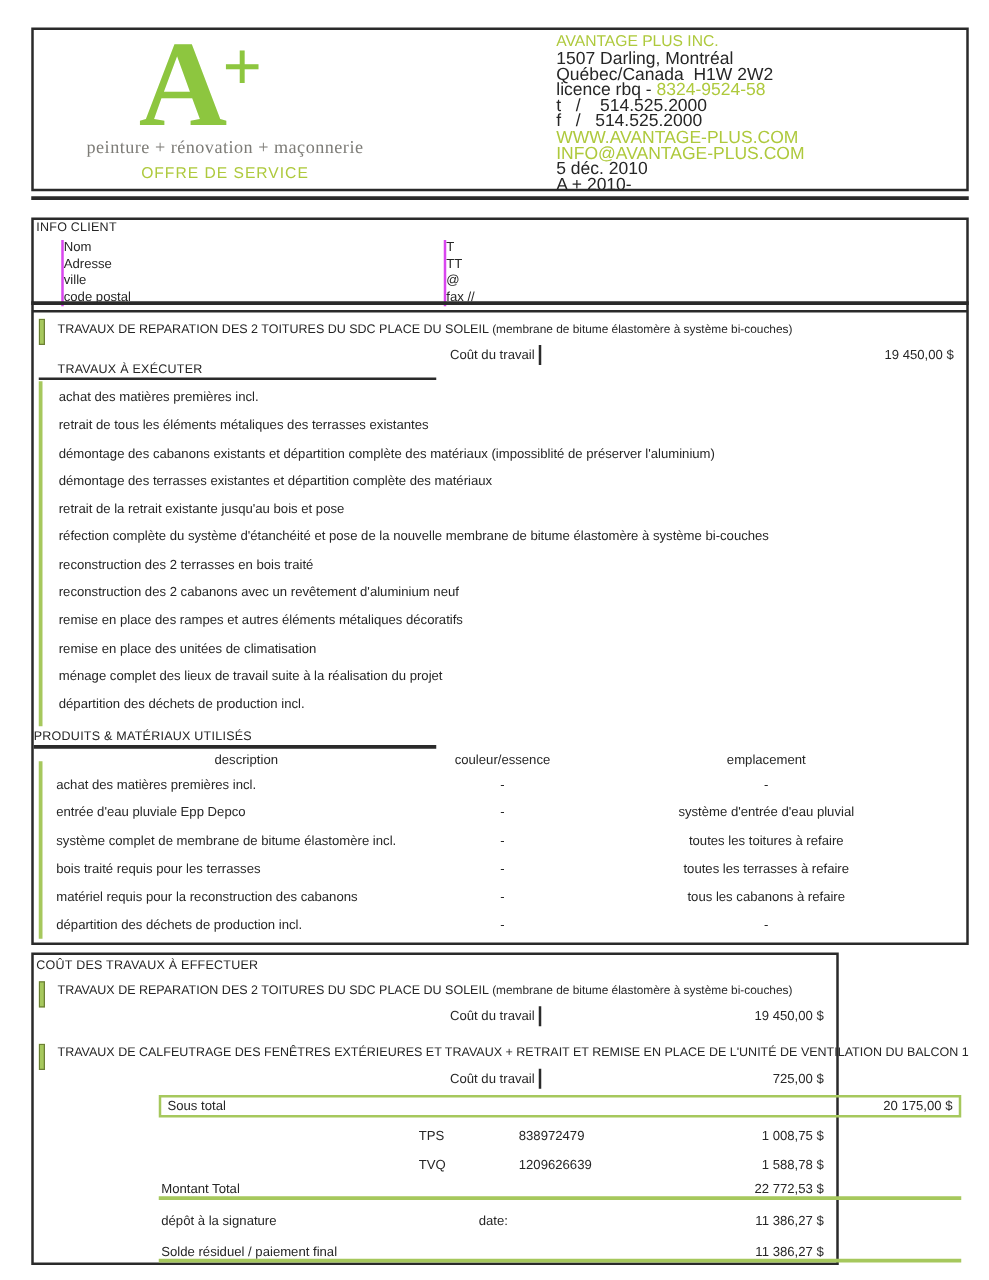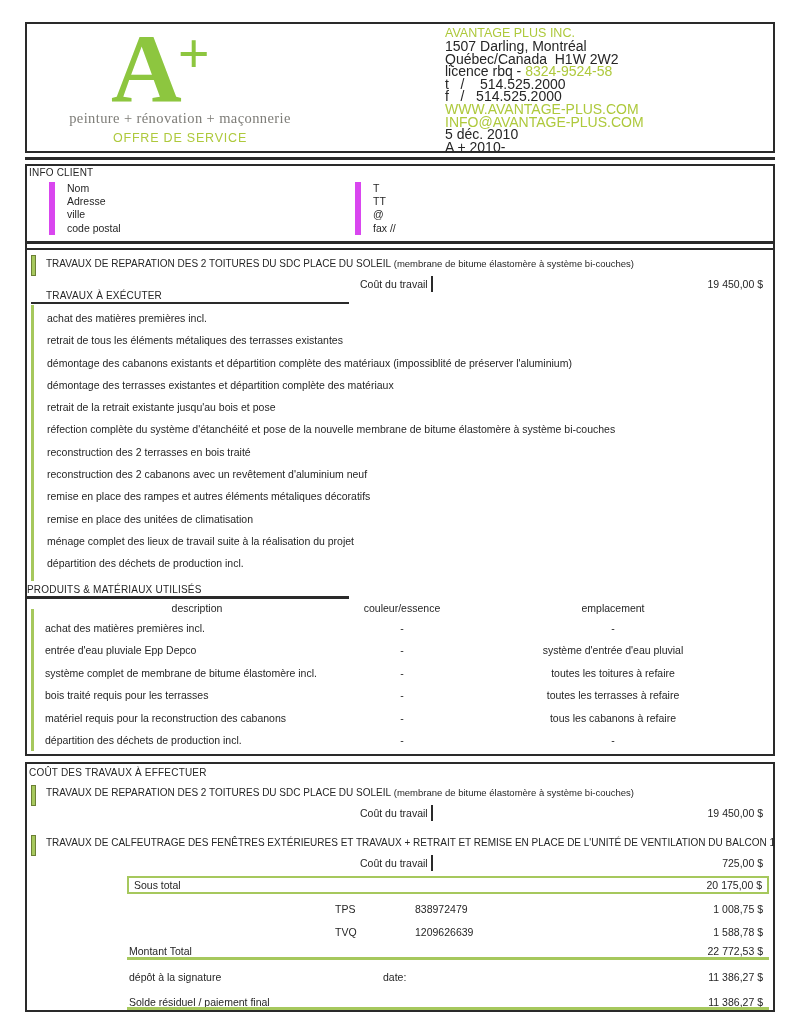--- a/index.html
+++ b/index.html
@@ -24,21 +24,21 @@
   .logo .a{font-size:98px;line-height:.78;}
   .logo .plus{font-size:56px;line-height:.8;margin-left:-4px;margin-top:2px;}
   .tagline{position:absolute;font-family:"Liberation Serif",serif;font-size:14.5px;
            color:var(--gray);text-align:center;letter-spacing:.4px;white-space:nowrap;}
   .offre{position:absolute;font-size:12.5px;color:var(--green-text);text-align:center;
          letter-spacing:.8px;white-space:nowrap;}
   .co-line{font-size:14px;line-height:12.6px;white-space:pre;}
   .co-name{font-size:12.5px;line-height:14px;color:var(--green-text);}
   .co-green{color:var(--green-text);}
   
-  .field-group{position:absolute;border-left:6px solid #d946ef;padding-left:12px;}
+  .field-group{position:absolute;border-left:2px solid #d946ef;padding-left:0;}
   .field-group div{font-size:10.5px;line-height:13.2px;}
   
   .green-list{position:absolute;border-left:3px solid var(--line-green);}
   .task-item{font-size:10.5px;line-height:11px;margin:0 0 11.3px 0;white-space:nowrap;}
   .m-head{position:absolute;font-size:10.5px;width:220px;text-align:center;}
   .m-row{position:relative;height:22.4px;}
   .m-row span{position:absolute;top:5px;font-size:10.5px;white-space:nowrap;}
   .m-desc{left:11px;}
   .m-dash{left:268px;width:200px;text-align:center;}
   .m-empl{left:479px;width:200px;text-align:center;}
@@ -69,21 +69,21 @@
       <div class="co-line">t   /    514.525.2000</div>
       <div class="co-line">f   /   514.525.2000</div>
       <div class="co-line co-green">WWW.AVANTAGE-PLUS.COM</div>
       <div class="co-line co-green">INFO@AVANTAGE-PLUS.COM</div>
       <div class="co-line">5 déc. 2010</div>
       <div class="co-line">A + 2010-</div>
     </div>
   </div>
   <div class="hr" style="left:25px;top:157px;width:750px;height:3px;"></div>
 
-  <div class="box" style="left:25px;top:164px;width:750px;height:90px;">
+  <div class="box" style="left:25px;top:174px;width:750px;height:90px;">
     <div class="abs sec-title" style="left:2px;top:1px;">INFO CLIENT</div>
     <div class="field-group" style="left:22px;top:16px;">
       <div>Nom</div>
       <div>Adresse</div>
       <div>ville</div>
       <div>code postal</div>
     </div>
     <div class="field-group" style="left:328px;top:16px;">
       <div>T</div>
       <div>TT</div>
@@ -153,21 +153,21 @@
         <span class="m-empl">tous les cabanons à refaire</span>
       </div>
       <div class="m-row">
         <span class="m-desc">départition des déchets de production incl.</span>
         <span class="m-dash">-</span>
         <span class="m-empl">-</span>
       </div>
     </div>
   </div>
 
-  <div class="box" style="left:25px;top:762px;width:750px;height:250px;">
+  <div class="box" style="left:25px;top:762px;width:646px;height:250px;">
     <div class="abs sec-title" style="left:2px;top:3px;">COÛT DES TRAVAUX À EFFECTUER</div>
 
     <div class="green-tick" style="left:4px;top:21px;"></div>
     <div class="abs work-title" style="left:19px;top:23px;"><span>TRAVAUX DE REPARATION DES 2 TOITURES DU SDC PLACE DU SOLEIL</span><span class="t-note"> (membrane de bitume élastomère à système bi-couches)</span></div>
     <div class="cost-label" style="left:333px;top:43px;">Coût du travail</div>
     <div class="vbar" style="left:404px;top:41px;"></div>
     <div class="right-amt" style="top:43px;">19 450,00 $</div>
 
     <div class="green-tick" style="left:4px;top:71px;"></div>
     <div class="abs work-title" style="left:19px;top:73px;"><span>TRAVAUX DE CALFEUTRAGE DES FENÊTRES EXTÉRIEURES ET TRAVAUX + RETRAIT ET REMISE EN PLACE DE L'UNITÉ DE VENTILATION DU BALCON 1</span><span class="t-note"></span></div>

